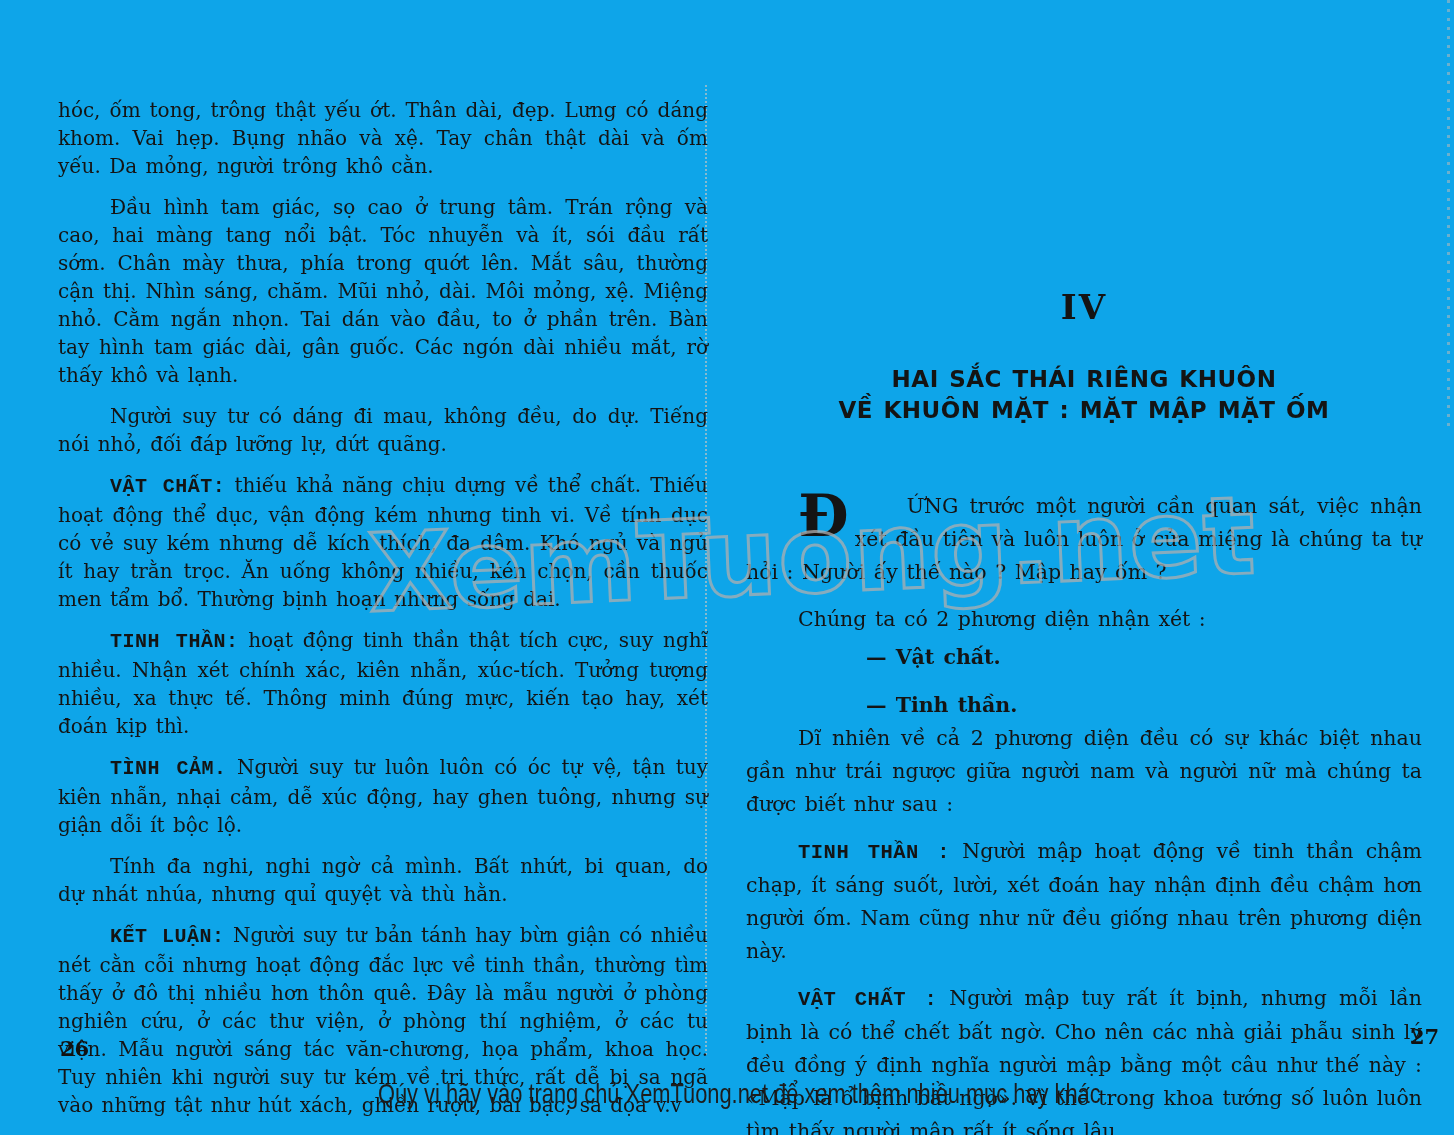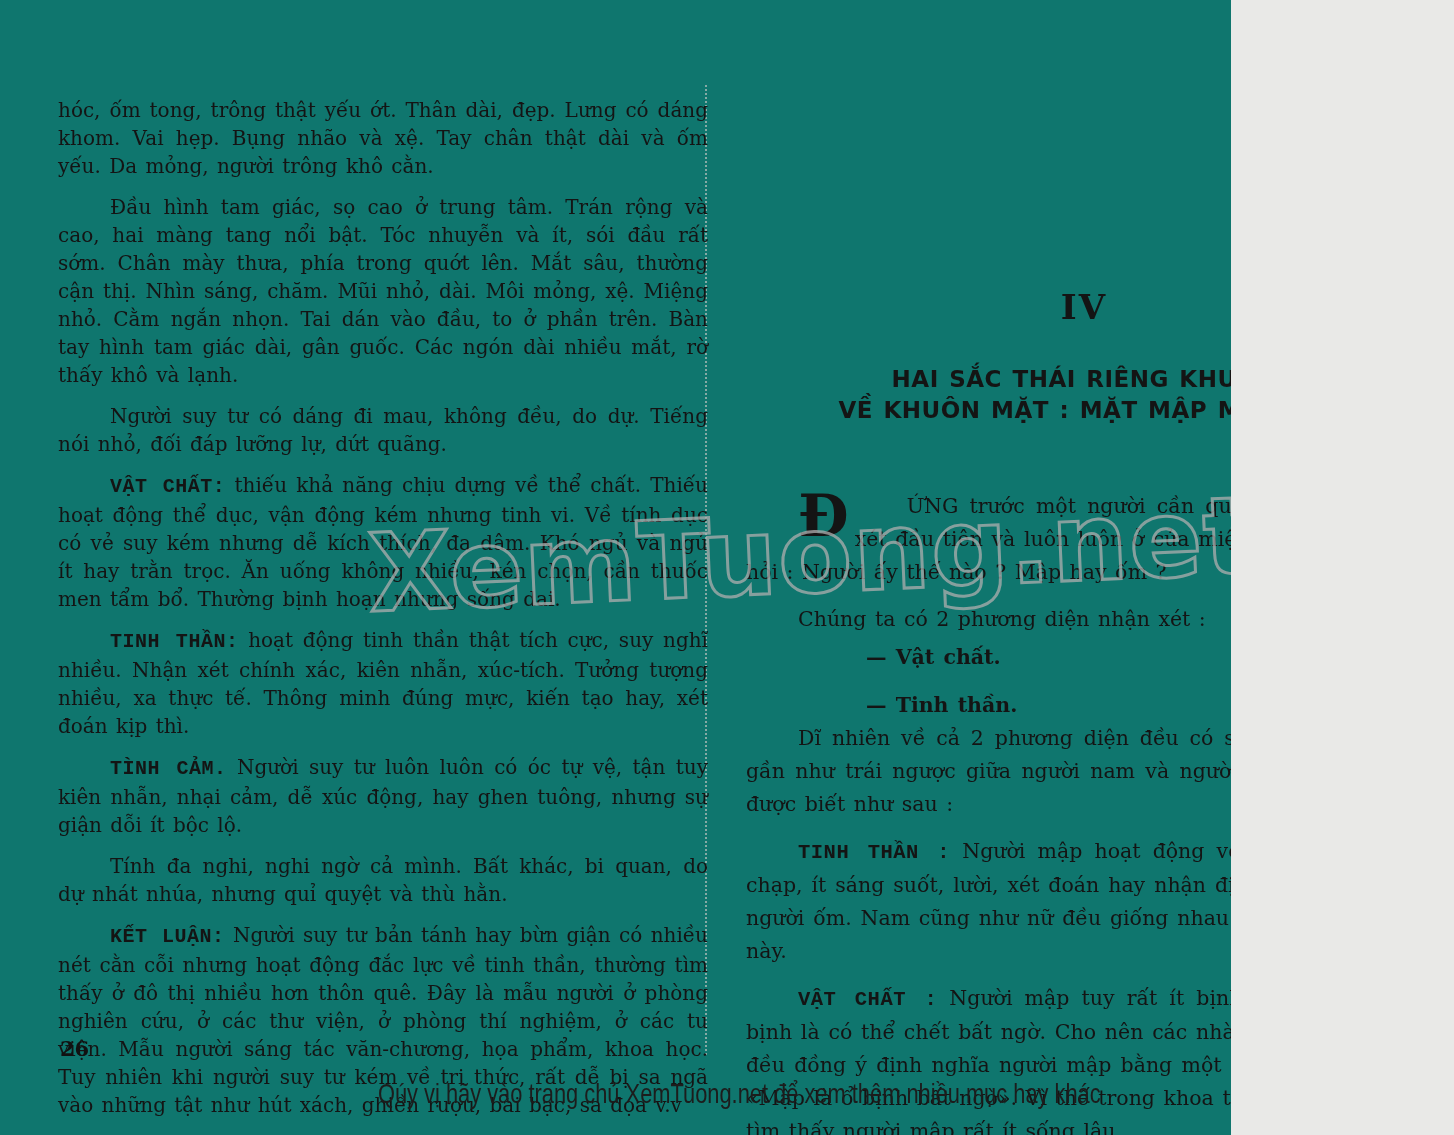--- a/index.html
+++ b/index.html
@@ -1,17 +1,17 @@
 <!DOCTYPE html>
 <html><head>
 <meta charset="utf-8">
 <style>
   html,body{margin:0;padding:0;}
   body{width:1454px;height:1135px;background:#e9e9e7;font-family:"DejaVu Serif",serif;}
-  .scan{position:relative;width:1231px;height:1135px;background:#0f766e;overflow:hidden;}
+  .scan{position:relative;width:1454px;height:1135px;background:#0ea5e9;overflow:hidden;}
 
   
   .gutter{position:absolute;left:705px;top:85px;height:970px;width:0;
           border-left:2px dotted #c6c6c3;opacity:.65;}
 
   
   .edge-noise{position:absolute;left:1447px;top:0;width:3px;height:430px;
           background:repeating-linear-gradient(180deg,#b9b9b6 0 3px,transparent 3px 9px);
           opacity:.55;}
 
@@ -68,21 +68,21 @@
   <div class="gutter"></div>
   <div class="edge-noise"></div>
 
   <div class="col-left">
     <p class="no-indent"><span>hóc, ốm tong, trông thật yếu ớt. Thân dài, đẹp. Lưng có dáng khom. Vai hẹp. Bụng nhão và xệ. Tay chân thật dài và ốm yếu. Da mỏng, người trông khô cằn.</span></p>
     <p><span>Đầu hình tam giác, sọ cao ở trung tâm. Trán rộng và cao, hai màng tang nổi bật. Tóc nhuyễn và ít, sói đầu rất sớm. Chân mày thưa, phía trong quớt lên. Mắt sâu, thường cận thị. Nhìn sáng, chăm. Mũi nhỏ, dài. Môi mỏng, xệ. Miệng nhỏ. Cằm ngắn nhọn. Tai dán vào đầu, to ở phần trên. Bàn tay hình tam giác dài, gân guốc. Các ngón dài nhiều mắt, rờ thấy khô và lạnh.</span></p>
     <p><span>Người suy tư có dáng đi mau, không đều, do dự. Tiếng nói nhỏ, đối đáp lưỡng lự, dứt quãng.</span></p>
     <p><span class="lead">VẬT CHẤT:</span> <span>thiếu khả năng chịu dựng về thể chất. Thiếu hoạt động thể dục, vận động kém nhưng tinh vi. Về tính dục có vẻ suy kém nhưng dễ kích thích, đa dâm. Khó ngủ và ngủ ít hay trằn trọc. Ăn uống không nhiều, kén chọn, cần thuốc men tẩm bổ. Thường bịnh hoạn nhưng sống dai.</span></p>
     <p><span class="lead">TINH THẦN:</span> <span>hoạt động tinh thần thật tích cực, suy nghĩ nhiều. Nhận xét chính xác, kiên nhẫn, xúc-tích. Tưởng tượng nhiều, xa thực tế. Thông minh đúng mực, kiến tạo hay, xét đoán kịp thì.</span></p>
     <p><span class="lead">TÌNH CẢM.</span> <span>Người suy tư luôn luôn có óc tự vệ, tận tuy kiên nhẫn, nhại cảm, dễ xúc động, hay ghen tuông, nhưng sự giận dỗi ít bộc lộ.</span></p>
-    <p><span>Tính đa nghi, nghi ngờ cả mình. Bất khác, bi quan, do dự nhát nhúa, nhưng quỉ quyệt và thù hằn.</span></p>
+    <p><span>Tính đa nghi, nghi ngờ cả mình. Bất nhứt, bi quan, do dự nhát nhúa, nhưng quỉ quyệt và thù hằn.</span></p>
     <p><span class="lead">KẾT LUẬN:</span> <span>Người suy tư bản tánh hay bừn giận có nhiều nét cằn cỗi nhưng hoạt động đắc lực về tinh thần, thường tìm thấy ở đô thị nhiều hơn thôn quê. Đây là mẫu người ở phòng nghiên cứu, ở các thư viện, ở phòng thí nghiệm, ở các tu viện. Mẫu người sáng tác văn-chương, họa phẩm, khoa học. Tuy nhiên khi người suy tư kém về tri thức, rất dễ bị sa ngã vào những tật như hút xách, ghiền rượu, bài bạc, sa đọa v.v</span></p>
   </div>
 
   <div class="col-right">
     <div class="chapter-no">IV</div>
     <div class="chapter-title">HAI SẮC THÁI RIÊNG KHUÔN</div>
     <div class="chapter-title second">VỀ KHUÔN MẶT : MẶT MẬP MẶT ỐM</div>
 
     <p class="intro"><span class="dropcap">Đ</span><span>ỨNG trước một người cần quan sát, việc nhận xét đầu tiên và luôn luôn ở cửa miệng là chúng ta tự hỏi : Người ấy thế nào ? Mập hay ốm ?</span></p>
 

